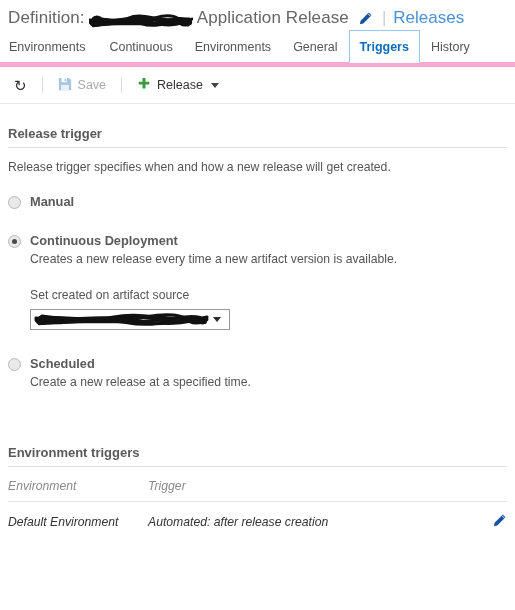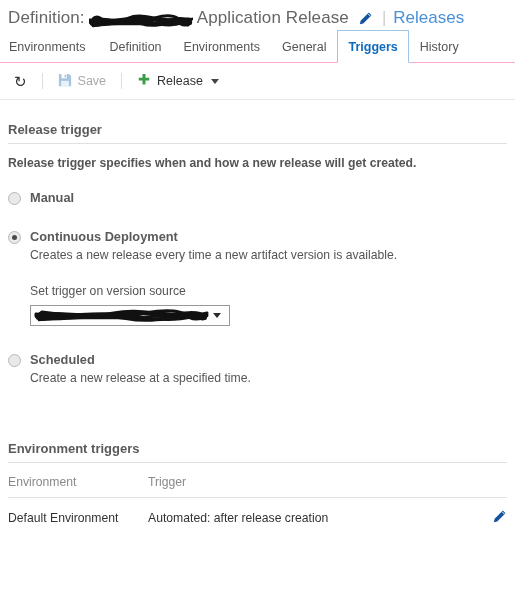--- a/index.html
+++ b/index.html
@@ -62,21 +62,21 @@
     cursor: pointer;
   }
 
   
   .tabbar {
     position: relative;
     height: 32px;
     padding-left: 8px;
     display: flex;
     align-items: stretch;
-    border-bottom: 1px solid #f9a8d4;
+    border-bottom: 5px solid #f9a8d4;
   }
   .tab {
     display: flex;
     align-items: center;
     padding: 0 10px;
     font-size: 12.5px;
     color: #555555;
     cursor: pointer;
     border: 1px solid transparent;
     border-bottom: none;
@@ -141,21 +141,20 @@
   }
   .section-rule {
     height: 1px;
     background: #e0e0e0;
     margin-bottom: 12px;
   }
   .section-desc {
     font-size: 12.2px;
     color: #555555;
     margin-bottom: 20px;
-    font-weight: bold;
   }
 
   .radio-row {
     display: flex;
     align-items: flex-start;
     margin-bottom: 2px;
   }
   .radio {
     width: 13px; height: 13px;
     border-radius: 50%;
@@ -220,20 +219,21 @@
     margin: 0 8px 0 4px;
   }
 
   .spacer-lg { height: 34px; }
 
   
   .trig-table {
     width: 100%;
     border-collapse: collapse;
     margin-top: 0;
+    font-style: italic;
   }
   .trig-table th {
     text-align: left;
     font-weight: normal;
     font-size: 12.2px;
     color: #8a8a8a;
     padding: 0 0 8px 0;
     border-bottom: 1px solid #e2e2e2;
   }
   .trig-table td {
@@ -278,21 +278,21 @@
 
   <span class="sep-pipe">|</span>
   <a class="releases-link" href="#">Releases</a>
 </div>
 
 <div class="tabbar">
   <div class="tab">
       <span>Environments</span>
     </div>
   <div class="tab">
-      <span>Definition</span>
+      <span>Continuous</span>
     </div>
   <div class="tab">
       <span>Environments</span>
     </div>
   <div class="tab">
       <span>General</span>
     </div>
   <div class="tab active">
       <span>Triggers</span>
     </div>
@@ -346,21 +346,21 @@
 
   <div style="height:22px"></div>
 
   <div class="radio-row">
     <span class="radio checked"></span>
     <span class="radio-label">Continuous Deployment</span>
   </div>
   <div class="radio-desc">Creates a new release every time a new artifact version is available.</div>
 
   <div class="field-block">
-    <div class="field-label">Set trigger on version source</div>
+    <div class="field-label">Set created on artifact source</div>
     <div class="combo">
       <span class="redact-combo">
         <svg width="175" height="17" viewBox="0 0 175 17">
           <g stroke="#111111" fill="none" stroke-linecap="round">
             <path d="M3 9 C25 4, 52 13, 80 7 S130 12, 172 8" stroke-width="5"></path>
             <path d="M4 11 C30 14, 60 5, 92 11 S140 6, 171 11" stroke-width="4"></path>
             <path d="M2 7 C34 11, 66 3, 100 9 S148 13, 173 6" stroke-width="3"></path>
             <path d="M8 5 C38 9, 76 13, 112 6 S152 10, 169 12" stroke-width="3"></path>
             <path d="M5 13 C42 8, 84 14, 124 9 S158 4, 172 9" stroke-width="2.5"></path>
           </g>

